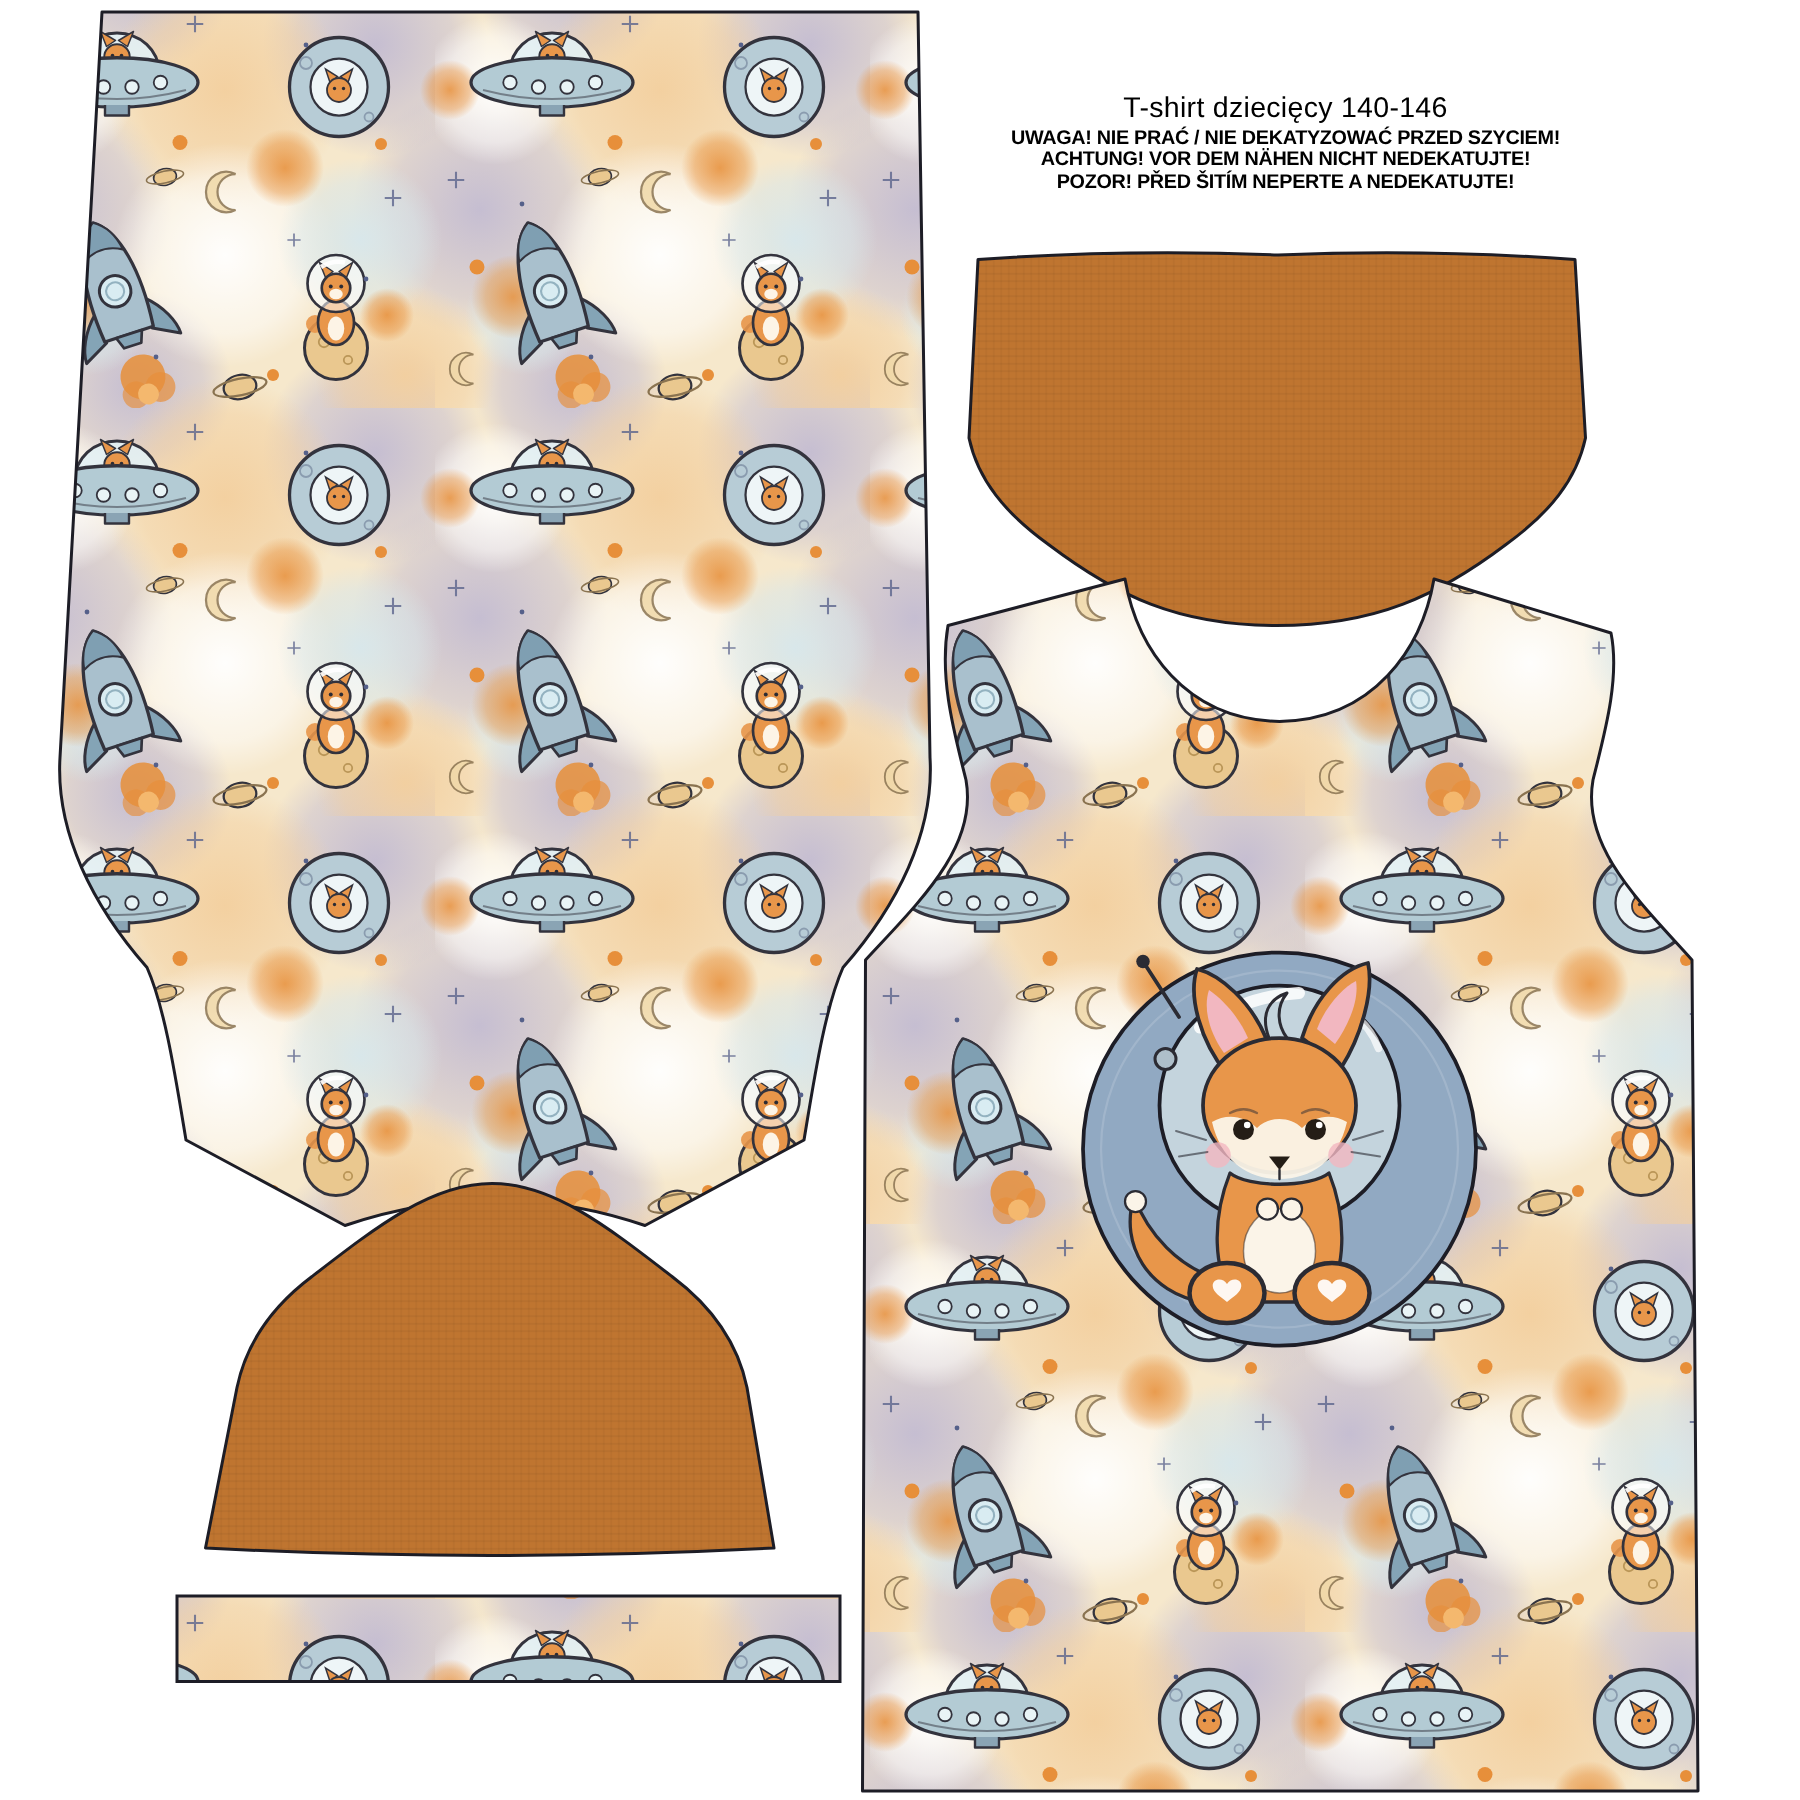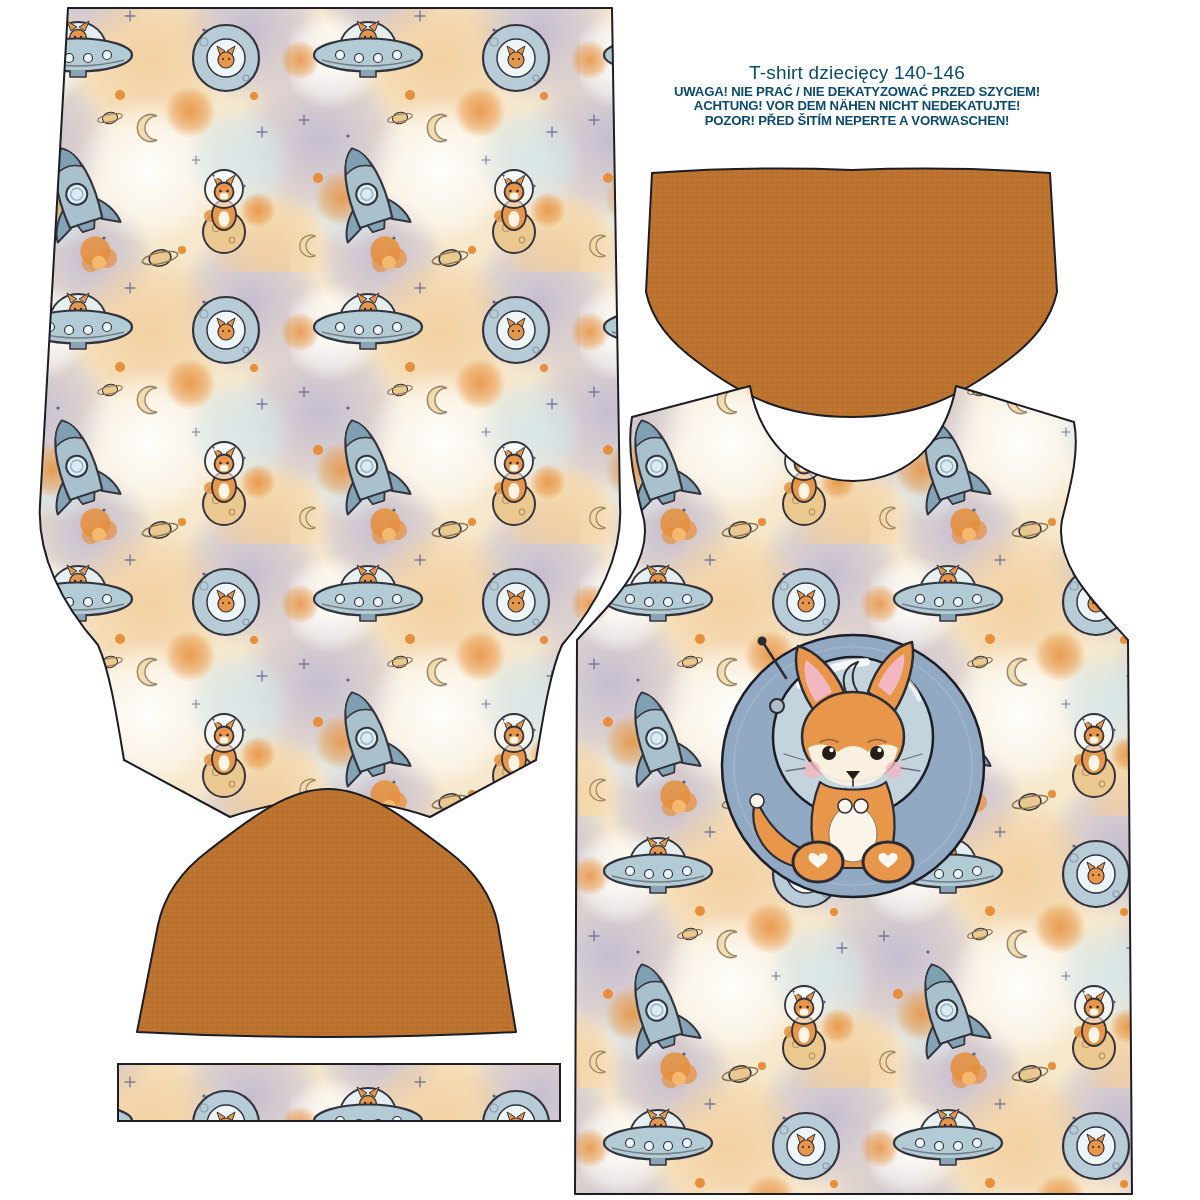--- a/index.html
+++ b/index.html
@@ -1,32 +1,32 @@
 <!DOCTYPE html>
 <html style="--page-bg: #ffffff; --outline: #1d1d26; --sleeve: #bf7530; --fabric-base: #f6e8cc; --fabric-lavender: #c0b9d2; --fabric-peach: #f3cf9e; --fabric-blue: #d7e7ec; --fabric-orange: #e78f3a; --motif-steel: #b3cbd4; --motif-rocket: #a9c0cd; --motif-planet: #eac88f; --fox-orange: #e8964a; --badge-blue: #91a9c2; --bubble-glass: #c9d8e0; --blush-pink: #f2b7c0;"><head>
 <meta charset="utf-8">
 <style>
   html,body{margin:0;padding:0;background:#fff;}
   .canvas{position:relative;width:1200px;height:1200px;background:var(--page-bg,#ffffff);overflow:hidden;
           font-family:"Liberation Sans", sans-serif;}
-  .header{position:absolute;left:527px;top:62px;width:660px;text-align:center;color:#0c4a6e;}
+  .header{position:absolute;left:527px;top:62px;width:660px;text-align:center;color:#000000;}
   .header .title{font-size:19px;line-height:21px;font-weight:400;letter-spacing:.2px;margin:0 0 2px 0;}
   .header .warn{font-size:13.2px;line-height:14.3px;font-weight:700;letter-spacing:-0.2px;}
   svg{position:absolute;left:0;top:0;}
 </style>
 </head>
 <body>
 
 <div class="canvas">
 
   <div class="header">
     <div class="title">T-shirt  dziecięcy 140-146</div>
     <div class="warn">UWAGA! NIE PRAĆ / NIE DEKATYZOWAĆ PRZED SZYCIEM!</div>
     <div class="warn">ACHTUNG! VOR DEM NÄHEN NICHT NEDEKATUJTE!</div>
-    <div class="warn">POZOR! PŘED ŠITÍM NEPERTE A VORWASCHEN!</div>
+    <div class="warn">POZOR! PŘED ŠITÍM NEPERTE A NEDEKATUJTE!</div>
   </div>
 
   <svg width="1200" height="1200" viewBox="0 0 1200 1200">
     <defs>
       <radialGradient id="gLav">
           <stop offset="0%" stop-color="#c0b9d2" stop-opacity="0.9"></stop>
           <stop offset="70%" stop-color="#c0b9d2" stop-opacity="0.45"></stop>
           <stop offset="100%" stop-color="#c0b9d2" stop-opacity="0"></stop>
         </radialGradient>
       <radialGradient id="gPeach">

